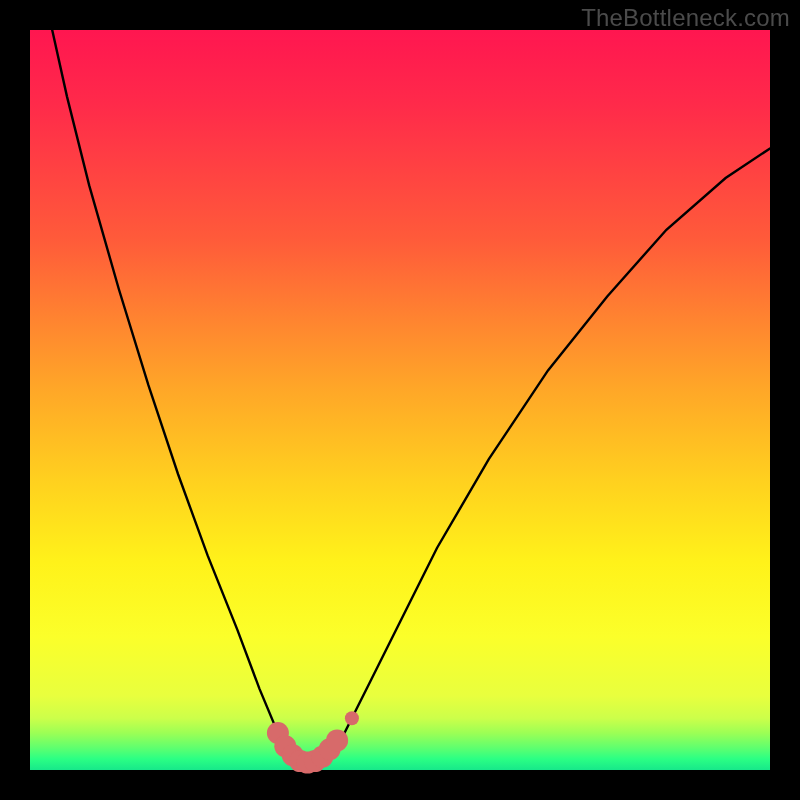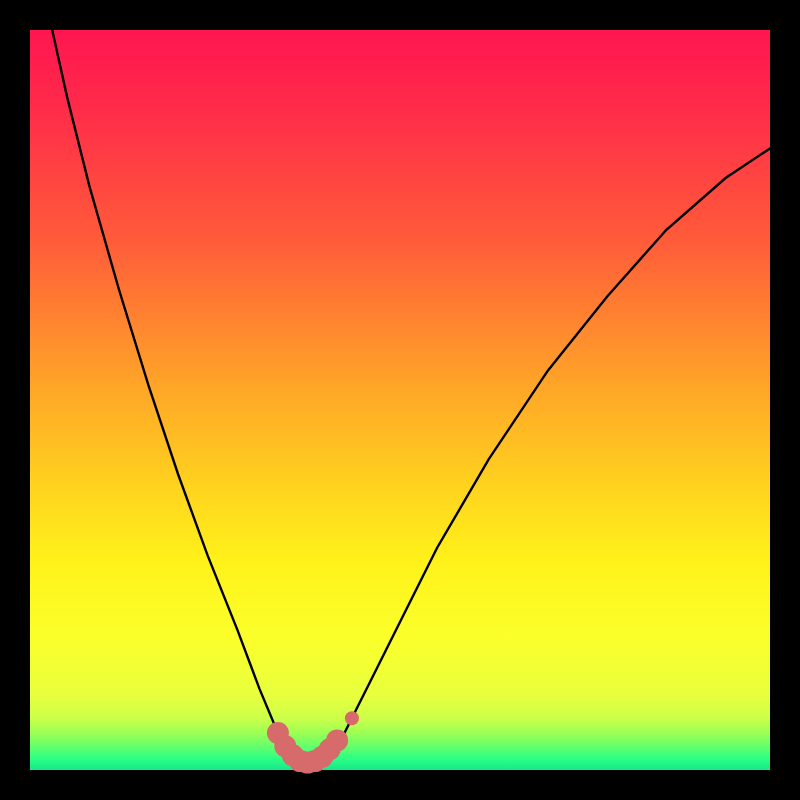--- a/index.html
+++ b/index.html
@@ -59,20 +59,21 @@
     top: 0;
     width: 740px;
     height: 740px;
     overflow: visible;
   }
 </style>
 </head>
 <body>
 
 <div class="frame">
+  <div class="watermark">TheBottleneck.com</div>
   <div class="plot">
     <svg class="curve" viewBox="0 0 740 740">
       <path fill="none" stroke="#000" stroke-width="2.4" stroke-linecap="round" d="M22.2,0.0 L37.0,66.6 L59.2,155.4 L88.8,259.0 L118.4,355.2 L148.0,444.0 L177.6,525.4 L207.2,599.4 L229.4,658.6 L247.9,703.0 L262.7,725.2 L273.8,732.6 L284.9,732.6 L296.0,725.2 L310.8,710.4 L325.6,680.8 L340.4,651.2 L370.0,592.0 L407.0,518.0 L458.8,429.2 L518.0,340.4 L577.2,266.4 L636.4,199.8 L695.6,148.0 L740.0,118.4" id="curvePath"></path>
       <g id="markerGroup">
           <circle cx="247.9" cy="703.0" r="11" fill="#d76a6a"></circle>
           <circle cx="255.3" cy="716.3" r="11" fill="#d76a6a"></circle>
           <circle cx="262.7" cy="725.2" r="11" fill="#d76a6a"></circle>
           <circle cx="270.1" cy="731.1" r="11" fill="#d76a6a"></circle>
           <circle cx="277.5" cy="732.6" r="11" fill="#d76a6a"></circle>
           <circle cx="284.9" cy="731.1" r="11" fill="#d76a6a"></circle>

